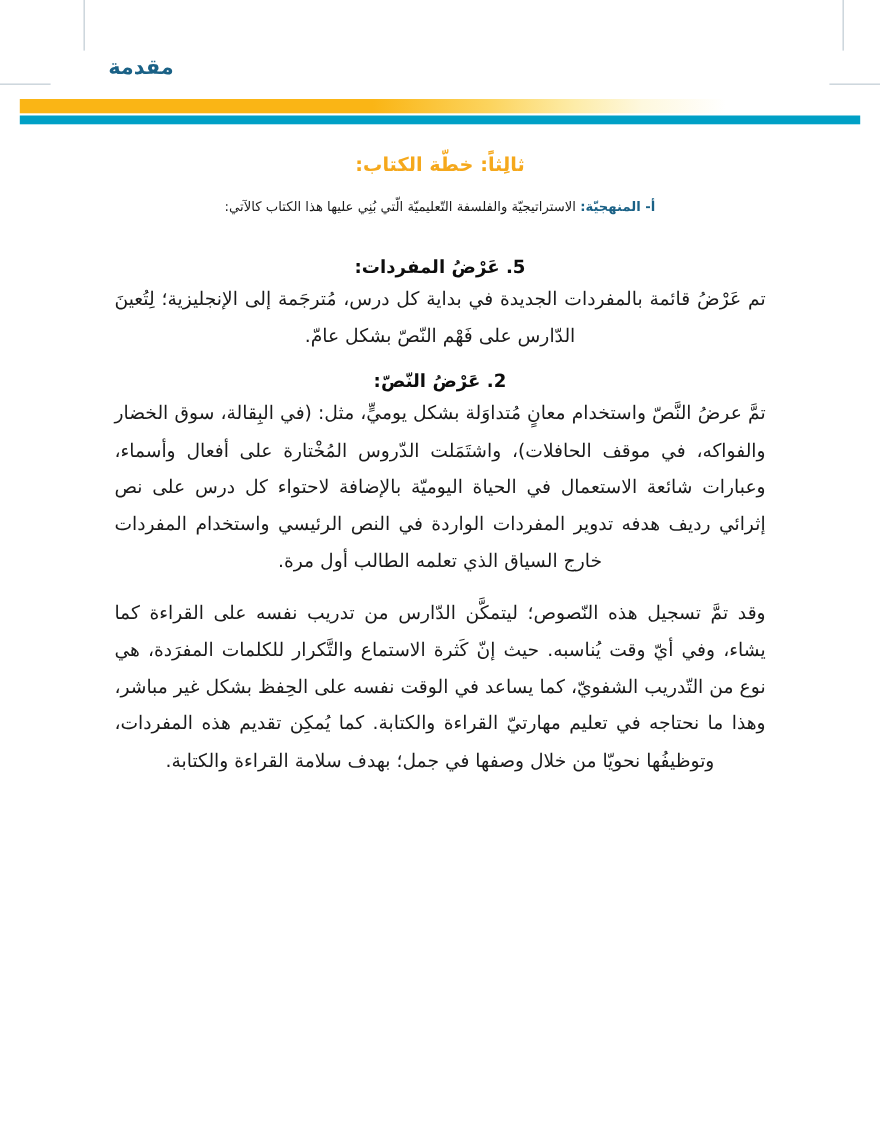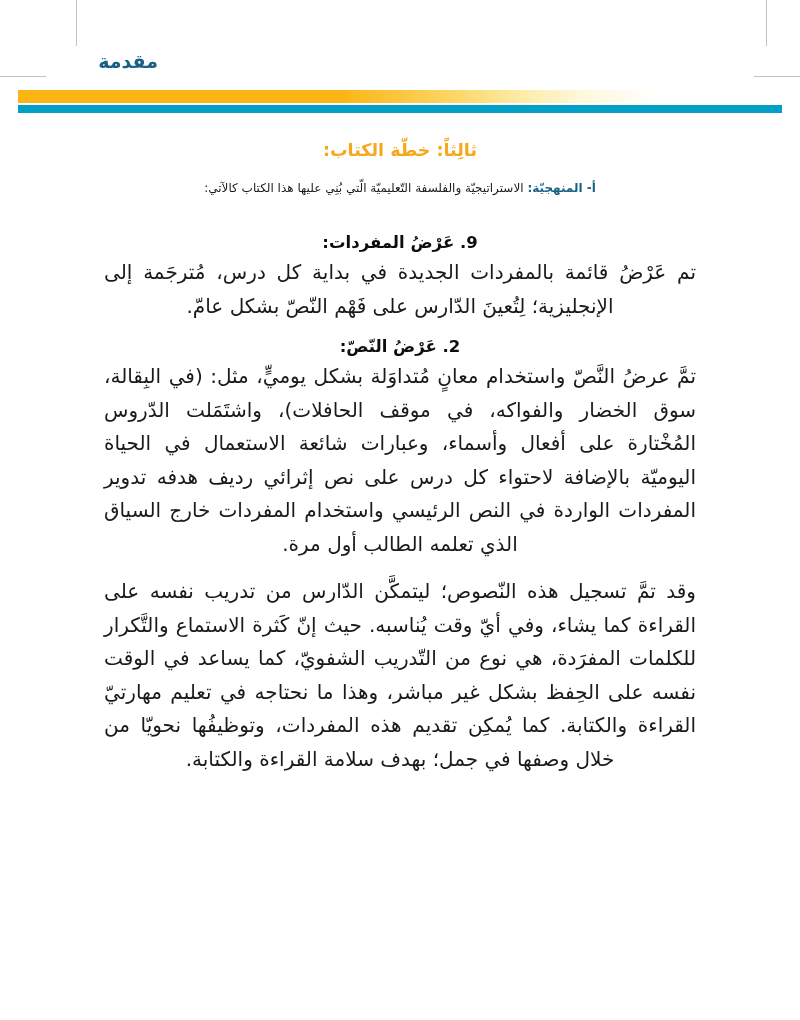--- a/index.html
+++ b/index.html
@@ -105,21 +105,21 @@
   .h-item {
     font-size: 16.5px;
     font-weight: bold;
     color: #0d0d0d;
     text-align: center;
     margin: 14px 0 4px 0;
     direction: rtl;
   }
 
   .para-block {
-    font-size: 20px;
+    font-size: 17px;
     line-height: 33.5px;
     text-align: justify;
     text-align-last: center;
     margin: 0 0 14px 0;
   }
   .para-block.tight { margin-bottom: 0; }
 
   .gap-small { height: 12px; }
   .gap-med   { height: 22px; }
 
@@ -177,21 +177,21 @@
 
     <h2 class="h-section">ثالِثاً: خطّة الكتاب:</h2>
 
     <p class="para lead">
       <span class="label-teal">أ- المنهجيّة:</span>
       <span>الاستراتيجيّة والفلسفة التّعليميّة الّتي بُنِي عليها هذا الكتاب كالآتي:</span>
     </p>
 
     <div class="gap-small"></div>
 
-    <h3 class="h-item">9. عَرْضُ المفردات:</h3>
+    <h3 class="h-item">5. عَرْضُ المفردات:</h3>
     <p class="para-block">تم عَرْضُ قائمة بالمفردات الجديدة في بداية كل درس، مُترجَمة إلى الإنجليزية؛ لِتُعينَ الدّارس على فَهْم النّصّ بشكل عامّ.</p>
 
     <h3 class="h-item">2. عَرْضُ النّصّ:</h3>
     <p class="para-block">تمَّ عرضُ النَّصّ واستخدام معانٍ مُتداوَلة بشكل يوميٍّ، مثل: (في البِقالة، سوق الخضار والفواكه، في موقف الحافلات)، واشتَمَلت الدّروس المُخْتارة على أفعال وأسماء، وعبارات شائعة الاستعمال في الحياة اليوميّة بالإضافة لاحتواء كل درس على نص إثرائي رديف هدفه تدوير المفردات الواردة في النص الرئيسي واستخدام المفردات خارج السياق الذي تعلمه الطالب أول مرة.</p>
 
     <p class="para-block">وقد تمَّ تسجيل هذه النّصوص؛ ليتمكَّن الدّارس من تدريب نفسه على القراءة كما يشاء، وفي أيّ وقت يُناسبه. حيث إنّ كَثرة الاستماع والتَّكرار للكلمات المفرَدة، هي نوع من التّدريب الشفويّ، كما يساعد في الوقت نفسه على الحِفظ بشكل غير مباشر، وهذا ما نحتاجه في تعليم مهارتيّ القراءة والكتابة. كما يُمكِن تقديم هذه المفردات، وتوظيفُها نحويّا من خلال وصفها في جمل؛ بهدف سلامة القراءة والكتابة.</p>
 
     <div class="gap-med"></div>
 
 

